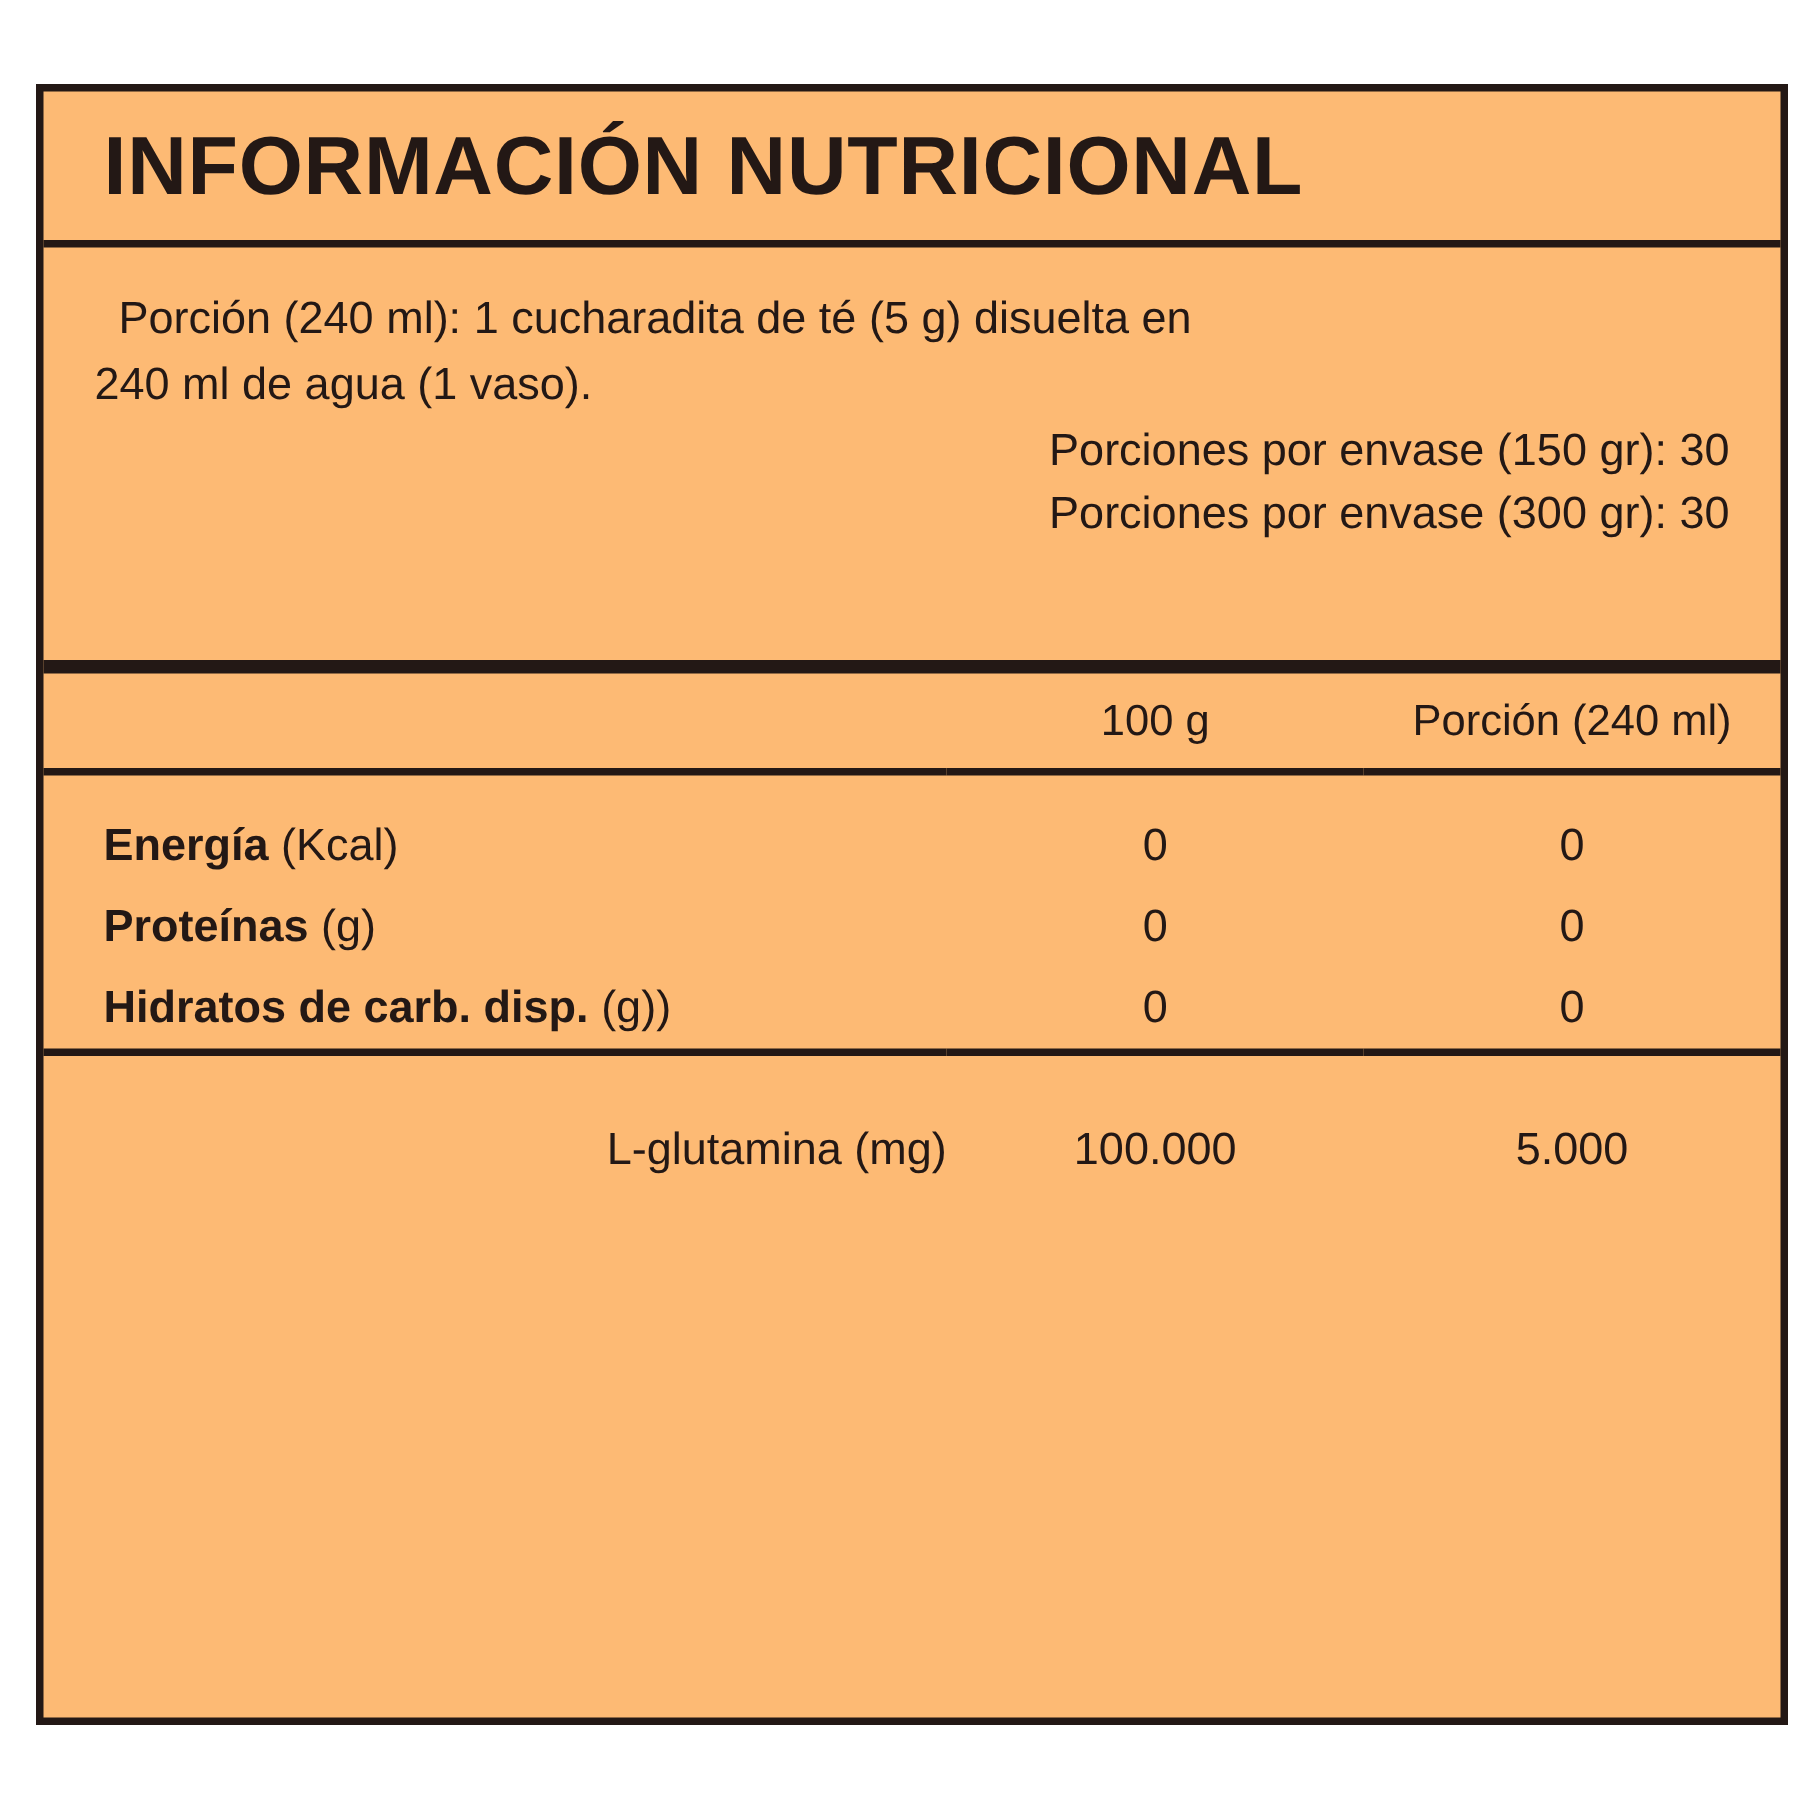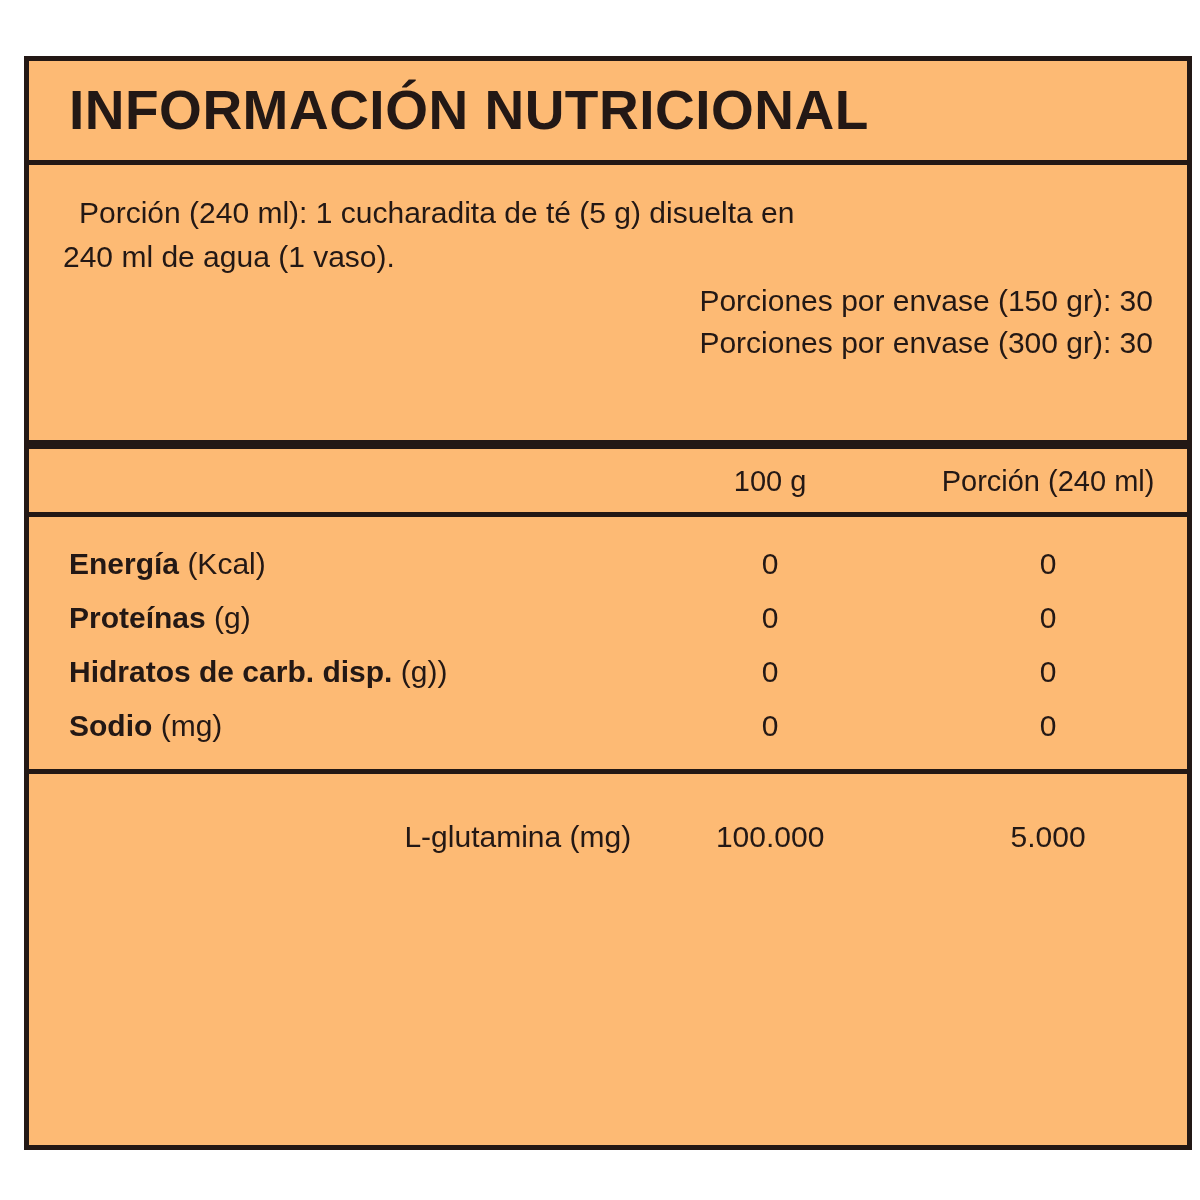--- a/index.html
+++ b/index.html
@@ -166,25 +166,20 @@
       <tr>
         <td class="label"><span>Proteínas</span><span class="unit"> (g)</span></td>
         <td class="val">0</td>
         <td class="val">0</td>
       </tr>
       <tr>
         <td class="label"><span>Hidratos de carb. disp.</span><span class="unit"> (g))</span></td>
         <td class="val">0</td>
         <td class="val">0</td>
       </tr>
-      <tr class="last-data">
-        <td class="label"><span>Sodio</span><span class="unit"> (mg)</span></td>
-        <td class="val">0</td>
-        <td class="val">0</td>
-      </tr>
       <tr class="sep-row">
         <td></td>
           <td></td>
           <td></td>
       </tr>
       <tr class="extra-row">
         <td class="label">L-glutamina (mg)</td>
         <td class="val">100.000</td>
         <td class="val">5.000</td>
       </tr>

